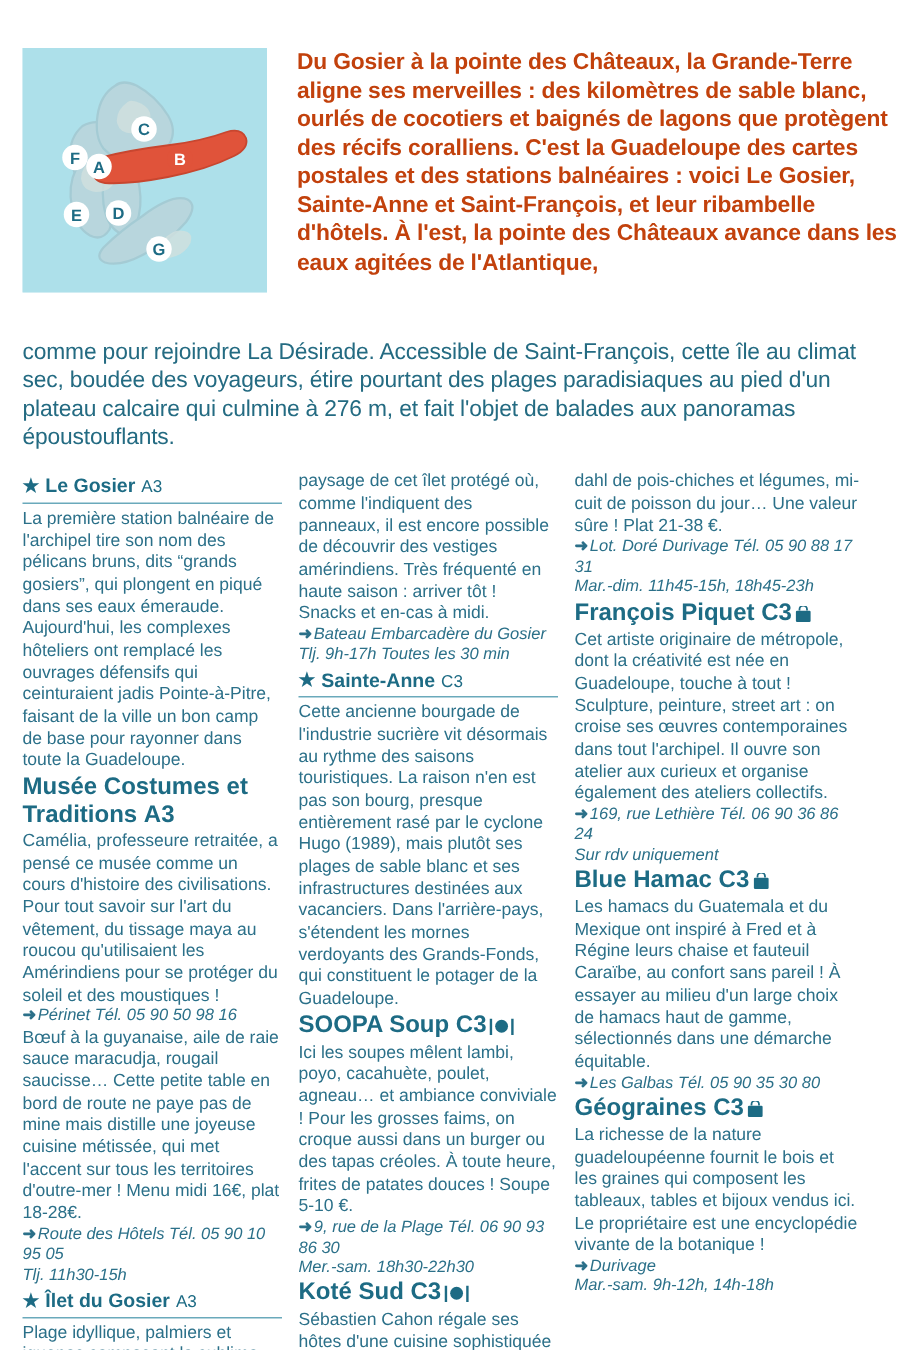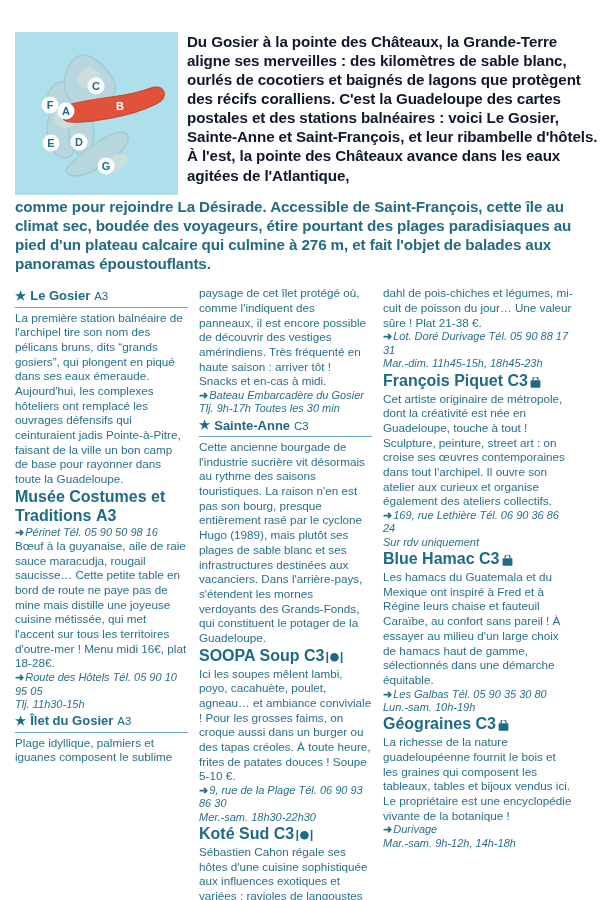--- a/index.html
+++ b/index.html
@@ -36,34 +36,35 @@
     height: 163px;
     flex: 0 0 163px;
     background: #ade0ea;
     position: relative;
     overflow: hidden;
   }
   .map-box svg { display:block; width:100%; height:100%; }
 
   .intro-text {
     flex: 1 1 auto;
-    padding-left: 9px;
+    padding-left: 20px;
     font-size: 15.2px;
     line-height: 1.255;
     font-weight: bold;
-    color: #0f172a;
+    color: #c2410c;
     letter-spacing: -0.1px;
   }
   .intro-tail {
     font-size: 15.2px;
     line-height: 1.255;
-    font-weight: bold;
+    font-weight: normal;
     color: #246b82;
     letter-spacing: -0.1px;
     padding-top: 2px;
+    margin-top: 28px;
   }
 
   
   .cols {
     display: flex;
     margin-top: 13px;
     padding: 0 15px;
     gap: 0;
     align-items: flex-start;
   }
@@ -195,20 +196,21 @@
         <span class="sec-ref">A3</span>
       </div>
       <div class="sec-rule"></div>
 
       <p class="body">La première station balnéaire de l'archipel tire son nom des pélicans bruns, dits “grands gosiers”, qui plongent en piqué dans ses eaux émeraude. Aujourd'hui, les complexes hôteliers ont remplacé les ouvrages défensifs qui ceinturaient jadis Pointe-à-Pitre, faisant de la ville un bon camp de base pour rayonner dans toute la Guadeloupe.</p>
 
       <div>
         <span class="place-head">Musée Costumes et Traditions</span>
         <span class="place-head sec-ref">A3</span>
       </div>
+      <p class="body">Camélia, professeure retraitée, a pensé ce musée comme un cours d'histoire des civilisations. Pour tout savoir sur l'art du vêtement, du tissage maya au roucou qu'utilisaient les Amérindiens pour se protéger du soleil et des moustiques !</p>
       <p class="info"><span class="arrow">➜</span><span>Périnet Tél. 05 90 50 98 16</span></p>
 
       <p class="body">Bœuf à la guyanaise, aile de raie sauce maracudja, rougail saucisse… Cette petite table en bord de route ne paye pas de mine mais distille une joyeuse cuisine métissée, qui met l'accent sur tous les territoires d'outre-mer ! Menu midi 16€, plat 18-28€.</p>
       <p class="info"><span class="arrow">➜</span><span>Route des Hôtels Tél. 05 90 10 95 05</span></p>
       <p class="info">Tlj. 11h30-15h</p>
 
       <div class="sec-head">
         <span class="star">★</span>
         <span class="sec-name">Îlet du Gosier</span>
         <span class="sec-ref">A3</span>
@@ -274,21 +276,20 @@
 
       <div>
         <span class="place-head">Blue Hamac</span>
         <span class="place-head sec-ref">C3</span><span class="icon-shop"><svg width="11" height="11" viewBox="0 0 11 11">
               <path d="M3 3 V2.2 a2.5 2.5 0 0 1 5 0 V3" fill="none" stroke="#1d6b84" stroke-width="1.2"></path>
               <rect x="0.6" y="3.2" width="9.8" height="7.5" rx="0.8" fill="#1d6b84"></rect>
             </svg></span>
       </div>
       <p class="body">Les hamacs du Guatemala et du Mexique ont inspiré à Fred et à Régine leurs chaise et fauteuil Caraïbe, au confort sans pareil ! À essayer au milieu d'un large choix de hamacs haut de gamme, sélectionnés dans une démarche équitable.</p>
       <p class="info"><span class="arrow">➜</span><span>Les Galbas Tél. 05 90 35 30 80</span></p>
-      <p class="info">Lun.-sam. 10h-19h</p>
 
       <div>
         <span class="place-head">Géograines</span>
         <span class="place-head sec-ref">C3</span><span class="icon-shop"><svg width="11" height="11" viewBox="0 0 11 11">
               <path d="M3 3 V2.2 a2.5 2.5 0 0 1 5 0 V3" fill="none" stroke="#1d6b84" stroke-width="1.2"></path>
               <rect x="0.6" y="3.2" width="9.8" height="7.5" rx="0.8" fill="#1d6b84"></rect>
             </svg></span>
       </div>
       <p class="body">La richesse de la nature guadeloupéenne fournit le bois et les graines qui composent les tableaux, tables et bijoux vendus ici. Le propriétaire est une encyclopédie vivante de la botanique !</p>
       <p class="info"><span class="arrow">➜</span><span>Durivage</span></p>

